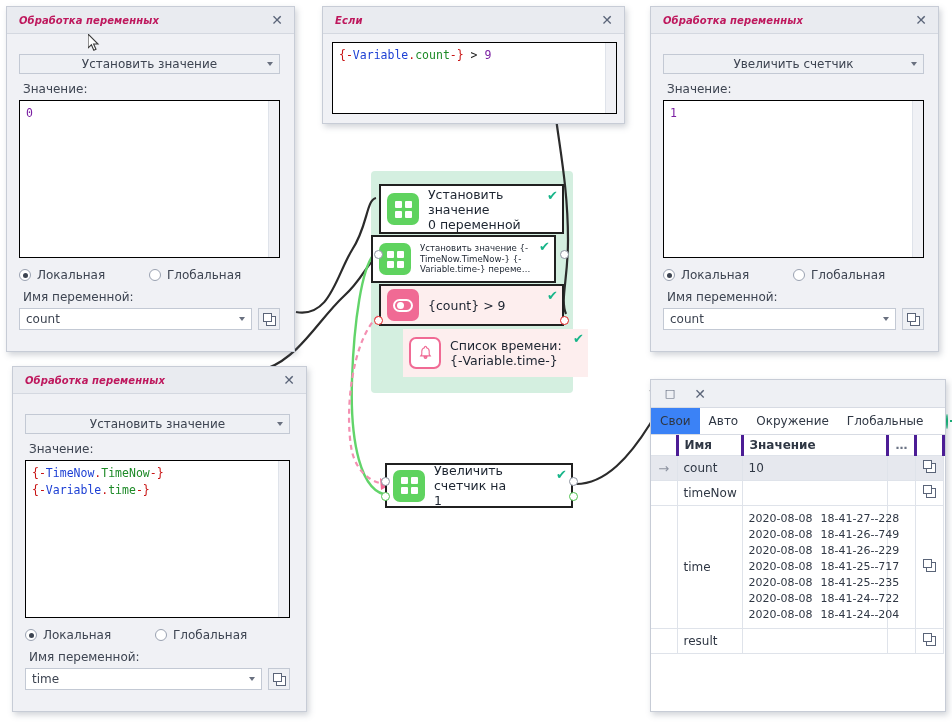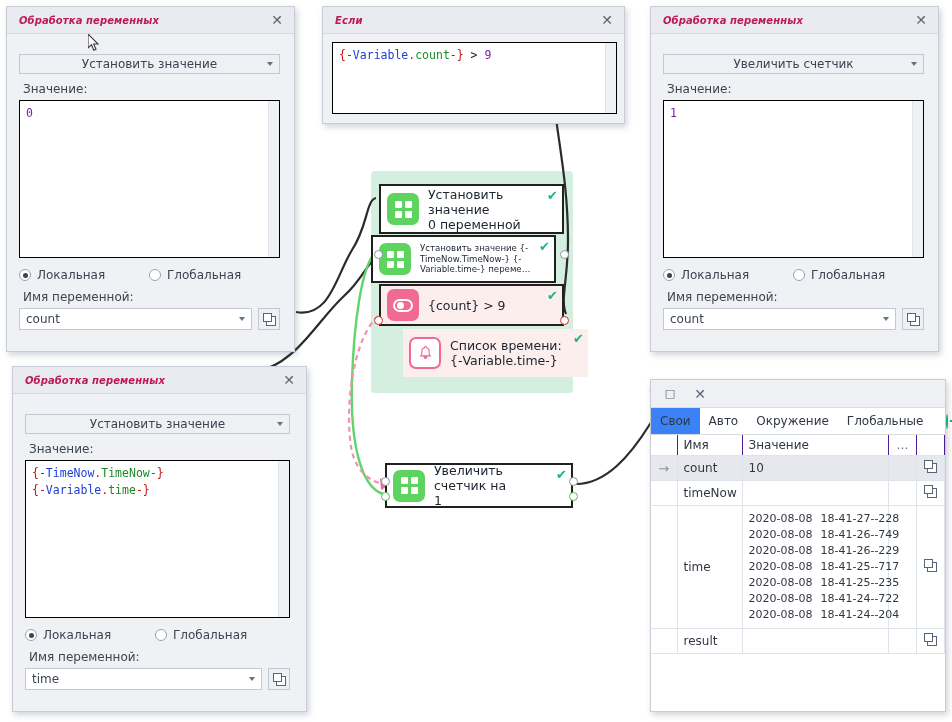--- a/index.html
+++ b/index.html
@@ -89,21 +89,21 @@
   .vtitle .ttl{font-weight:bold;font-size:12.5px;color:#2f3744;flex:1;}
   .vtabs{height:26px;display:flex;align-items:stretch;border-bottom:1px solid #d7dbe3;background:#fff;}
   .vtab{display:flex;align-items:center;padding:0 9px;font-size:12px;color:#2f3744;cursor:pointer;}
   .vtab.active{background:#3b82f6;}
   .plusico{width:15px;height:15px;border-radius:50%;border:1.6px solid #19a974;position:relative;
            box-sizing:border-box;margin:0 10px 0 14px;align-self:center;}
   .plusico:before,.plusico:after{content:"";position:absolute;background:#19a974;}
   .plusico:before{left:3px;top:5.6px;width:7px;height:1.6px;}
   .plusico:after{top:3px;left:5.6px;height:7px;width:1.6px;}
   table.vtbl{border-collapse:collapse;width:100%;table-layout:fixed;font-size:12px;color:#2f3744;}
-  table.vtbl th{font-weight:normal;text-align:left;background:#fff;border-right:1px solid #4c1d95;
+  table.vtbl th{font-weight:bold;text-align:left;background:#fff;border-right:3px solid #4c1d95;
                 border-bottom:1px solid #dfe3ea;padding:3px 6px;height:20px;box-sizing:border-box;margin-left:26px;}
   table.vtbl td{border-right:1px solid #dfe3ea;border-bottom:1px solid #dfe3ea;padding:4px 6px;
                 vertical-align:middle;}
   table.vtbl td.arrowc{text-align:center;color:#8d93a0;font-size:13px;}
   tr.sel td{background:#e6e8ee;}
   .tlist{font-size:11px;line-height:1.45;white-space:pre;}
   .tlist span{display:inline-block;}
   .tcol1{display:inline-block;width:72px;}
 
   

